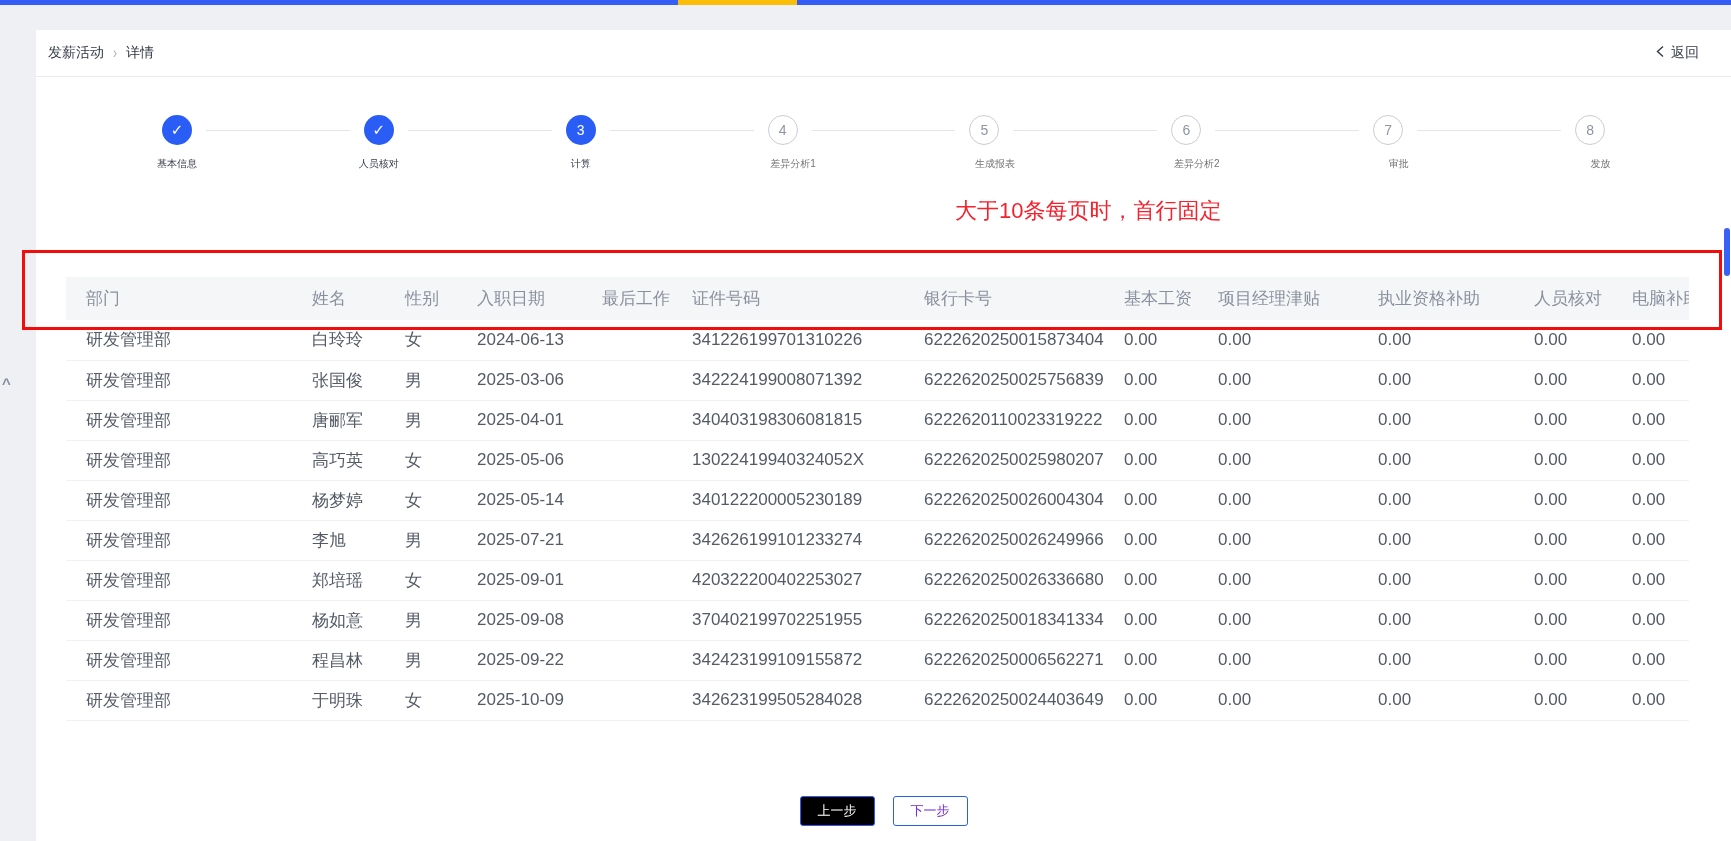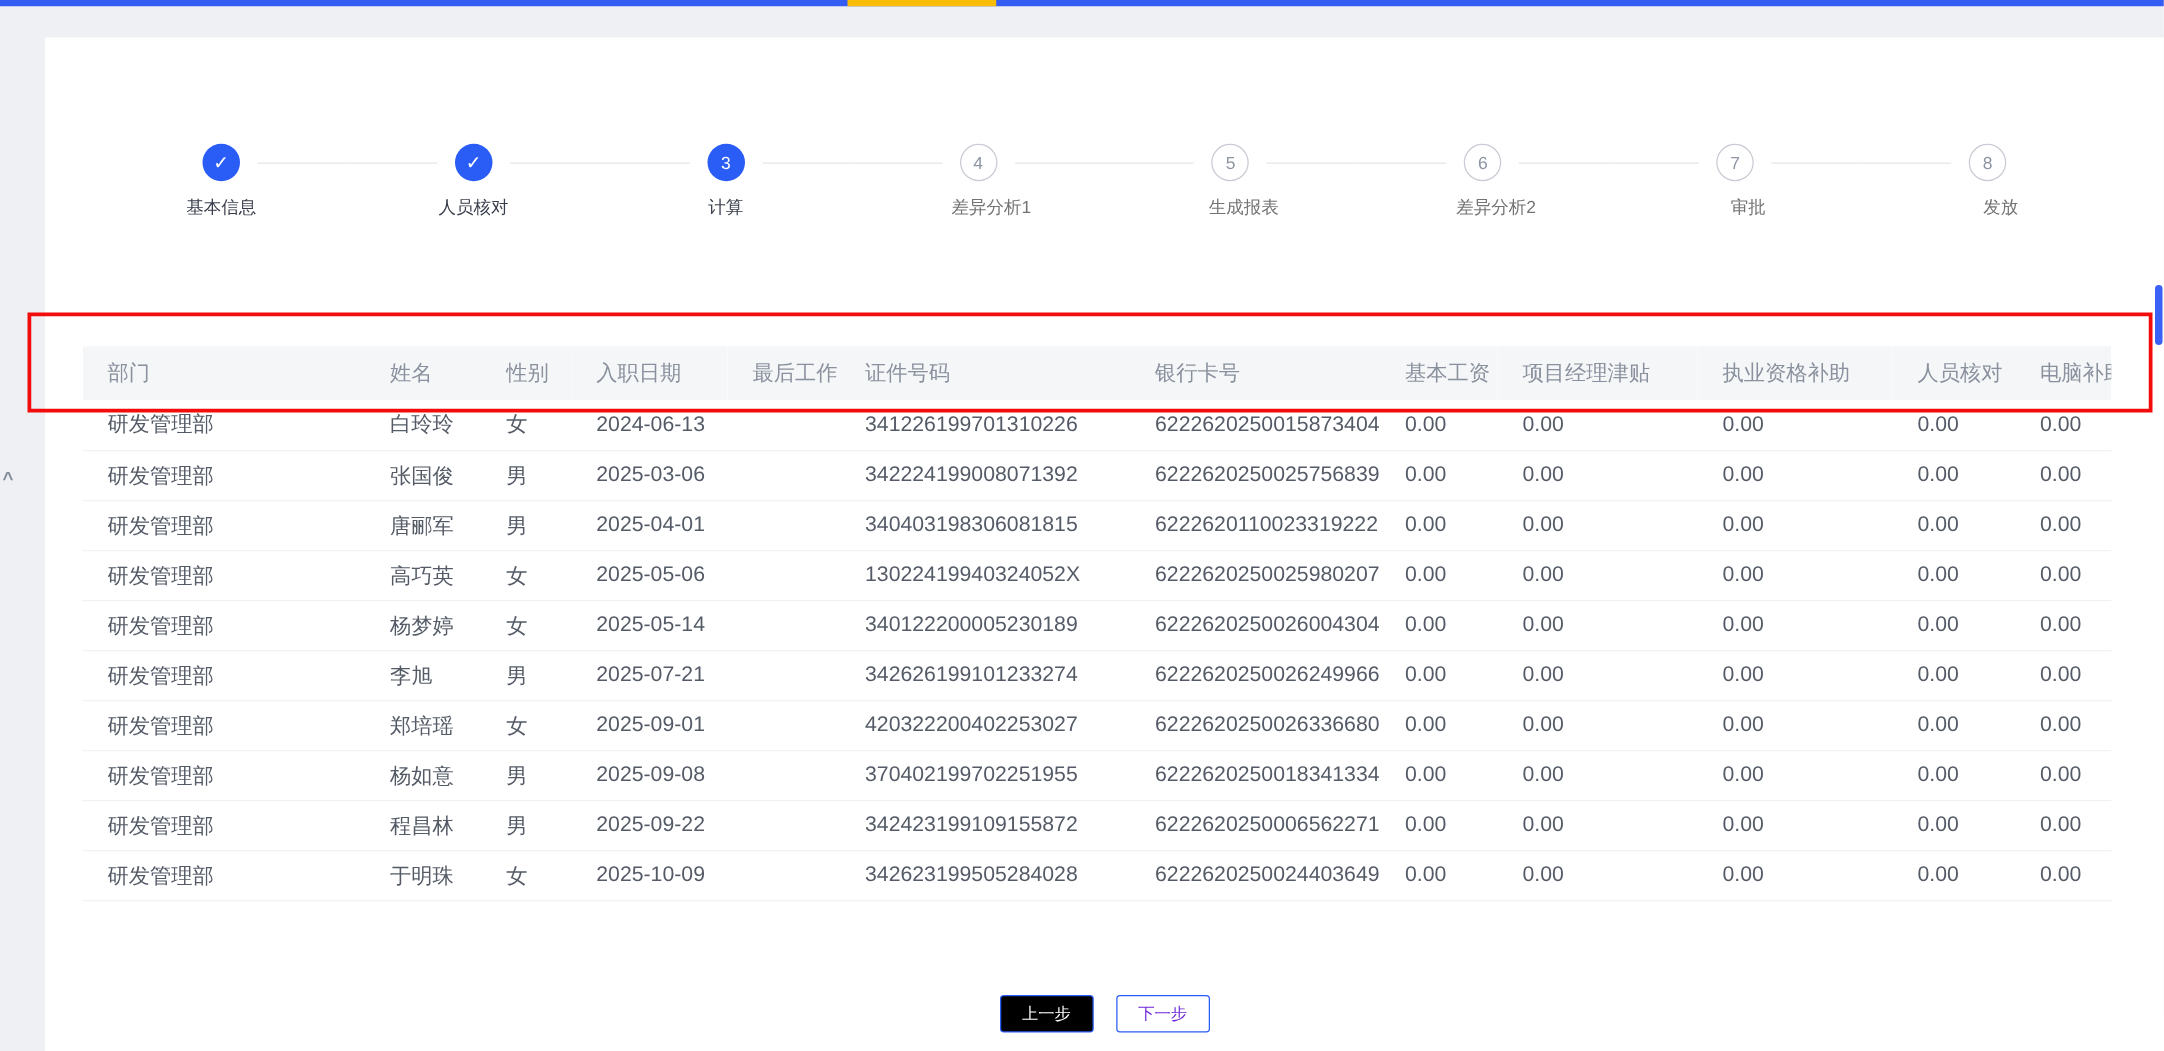--- a/index.html
+++ b/index.html
@@ -27,21 +27,21 @@
 
   .stepper { position:absolute; left:40px; top:84px; width:1615px; height:100px; display:flex; }
   .step { flex:1; display:flex; flex-direction:column; align-items:center; }
   .step-top { display:flex; align-items:center; width:100%; height:32px; }
   .line { flex:1; height:1px; background:#e5e6eb; }
   .line.hidden { visibility:hidden; }
   .dot { width:30px; height:30px; border-radius:50%; display:flex; align-items:center; justify-content:center; font-size:14px; margin:0 14px; flex:none; }
   .step.done .dot, .step.active .dot { background:#2a5cf6; color:#ffffff; border:none; }
   .step.done .dot { font-size:15px; }
   .step.pending .dot { background:#ffffff; border:1.5px solid #c9ccd4; color:#8e95a2; }
-  .step-label { margin-top:11px; font-size:14px; color:#363c49; }
+  .step-label { margin-top:11px; font-size:10px; color:#363c49; }
   .step.pending .step-label { color:#737373;margin-left:21px; }
 
   .annotation { position:absolute; left:919px; top:166px; font-size:22px; color:#f5222d; white-space:nowrap; z-index:8; }
 
   .table-wrap { position:absolute; left:30px; top:247px; width:1623px; }
   table { border-collapse:collapse; table-layout:fixed; width:1623px; font-size:17px; }
   th { background:#f5f6f7; height:43px; text-align:left; font-weight:normal; color:#8a919e; padding:0 6px 0 20px; overflow:hidden; white-space:nowrap; }
   td { height:40px; color:#545b66; padding:0 6px 0 20px; border-bottom:1px solid #f0f1f3; background:#ffffff; overflow:hidden; white-space:nowrap; }
   tr.hl td { background:#f7f8fb; }
   th:nth-child(1), td:nth-child(1){ width:226px; }
@@ -70,20 +70,35 @@
 <body>
 
 <div class="topbar">
   <div class="topbar-yellow"></div>
 </div>
 
 <div class="side-collapse">^</div>
 
 <div class="card">
 
+  <div class="card-header">
+    <div class="breadcrumb">
+      <span class="bc-item">发薪活动</span>
+      <span class="sep">›</span>
+      <span class="current">详情</span>
+    </div>
+    <button class="back-btn">
+      <span>
+        <svg width="11" height="13" viewBox="0 0 11 13">
+            <polyline points="8,1.5 2.5,6.5 8,11.5" fill="none" stroke="#343a46" stroke-width="1.4"></polyline>
+          </svg>
+      </span>
+      <span>返回</span>
+    </button>
+  </div>
 
   <div class="stepper" id="stepper">
       <div class="step done">
         <div class="step-top">
           <div class="line hidden"></div>
           <div class="dot">✓</div>
           <div class="line"></div>
         </div>
         <div class="step-label">基本信息</div>
       </div>
@@ -138,20 +153,21 @@
       <div class="step pending">
         <div class="step-top">
           <div class="line"></div>
           <div class="dot">8</div>
           <div class="line hidden"></div>
         </div>
         <div class="step-label">发放</div>
       </div>
     </div>
 
+  <div class="annotation">大于10条每页时，首行固定</div>
 
   <div class="table-wrap">
     <table>
       <thead>
           <tr id="thead-row">
             <th>部门</th>
             <th>姓名</th>
             <th>性别</th>
             <th>入职日期</th>
             <th>最后工作日</th>

